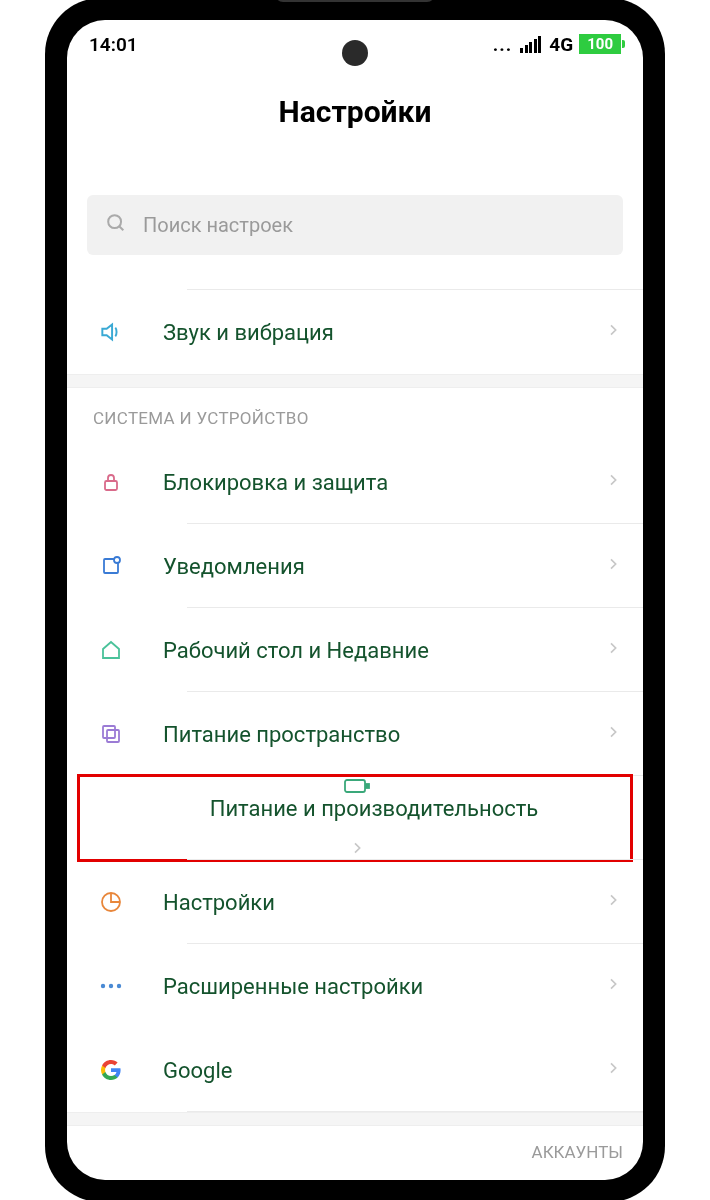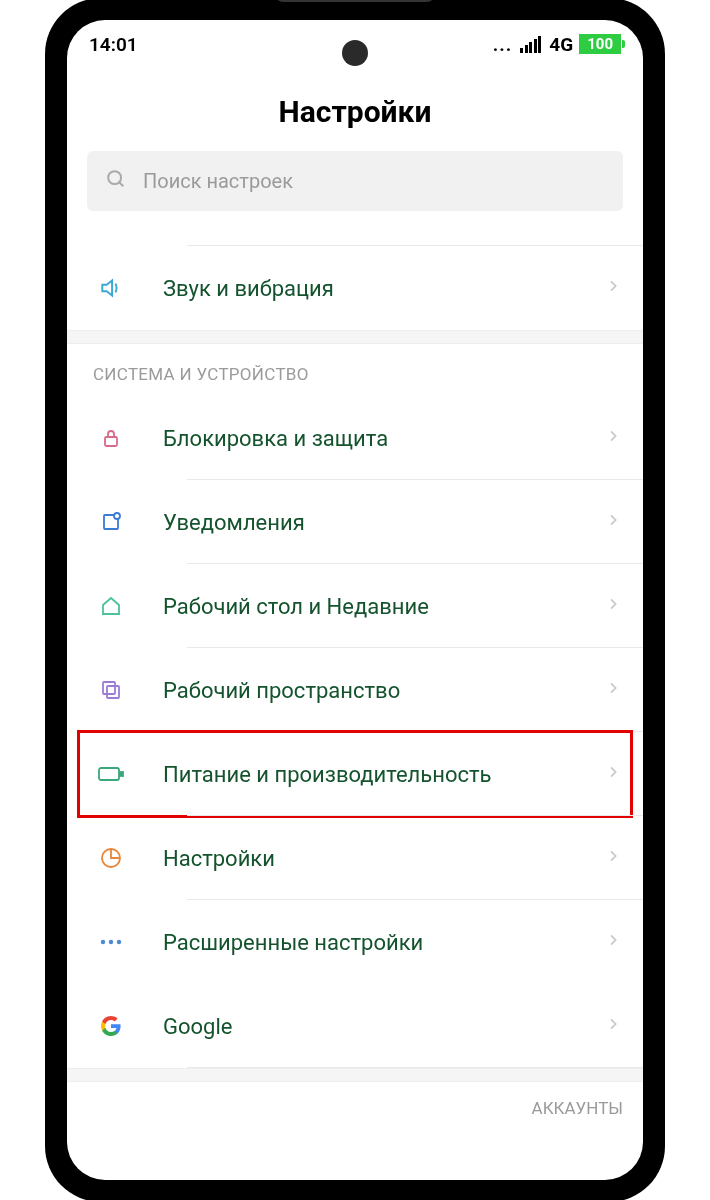--- a/index.html
+++ b/index.html
@@ -99,21 +99,21 @@
 }
 
 .page-title {
   text-align: center;
   font-size: 30px;
   font-weight: 700;
   color: #000;
   padding: 26px 0 22px;
 }
 
-.search-wrap { padding: 0 20px 14px; }
+.search-wrap { padding: 0 20px 14px; margin-top: 44px; }
 .search-box {
   background: #f1f1f1;
   border-radius: 6px;
   height: 60px;
   display: flex;
   align-items: center;
   padding: 0 18px;
   gap: 16px;
 }
 .search-icon { color:#aaa; }
@@ -275,28 +275,28 @@
       <div class="row-divider"></div>
     </div>
 
     <div class="row">
       <span class="row-icon">
         <svg width="24" height="24" viewBox="0 0 24 24" fill="none" stroke="#9b7bd5" stroke-width="1.8">
             <rect x="4" y="4" width="12" height="12" rx="1"></rect>
             <rect x="8" y="8" width="12" height="12" rx="1"></rect>
           </svg>
       </span>
-      <span class="row-label">Рабочий пространство</span>
-      <span class="chevron"><svg width="16" height="16" viewBox="0 0 24 24" fill="none" stroke="#c7c7c7" stroke-width="2.5">
-            <polyline points="9 5 16 12 9 19"></polyline>
-          </svg></span>
-      <div class="row-divider"></div>
-    </div>
-
-    <div class="row" style="position:relative;">
+      <span class="row-label">Питание пространство</span>
+      <span class="chevron"><svg width="16" height="16" viewBox="0 0 24 24" fill="none" stroke="#c7c7c7" stroke-width="2.5">
+            <polyline points="9 5 16 12 9 19"></polyline>
+          </svg></span>
+      <div class="row-divider"></div>
+    </div>
+
+    <div class="row" style="position:relative;flex-direction:column;">
       <div class="highlight-box"></div>
       <span class="row-icon">
         <svg width="28" height="20" viewBox="0 0 28 20" fill="none" stroke="#3aa87a" stroke-width="1.8">
             <rect x="2" y="4" width="20" height="12" rx="2"></rect>
             <rect x="23" y="8" width="3" height="4" fill="#3aa87a"></rect>
           </svg>
       </span>
       <span class="row-label">Питание и производительность</span>
       <span class="chevron"><svg width="16" height="16" viewBox="0 0 24 24" fill="none" stroke="#c7c7c7" stroke-width="2.5">
             <polyline points="9 5 16 12 9 19"></polyline>

